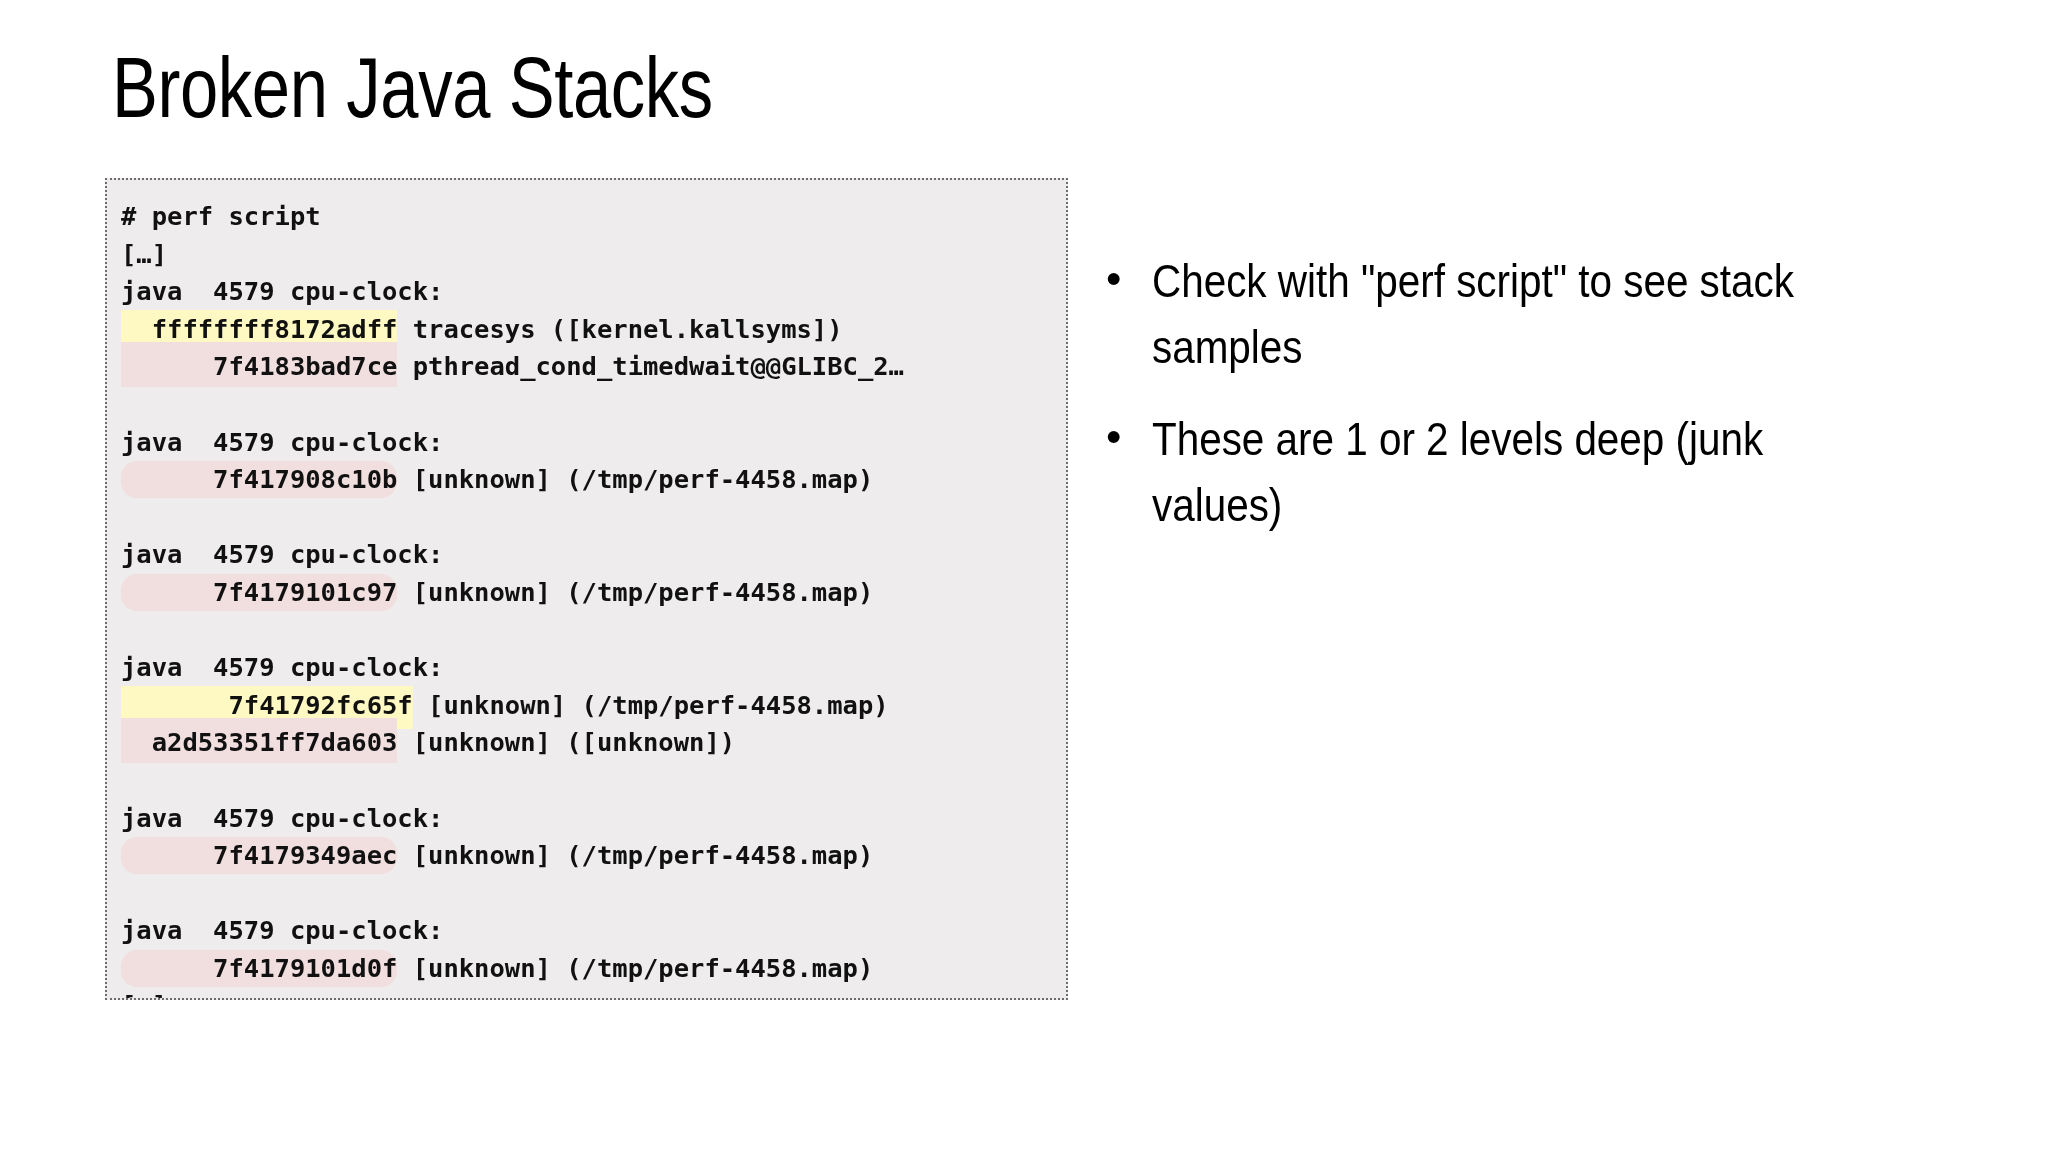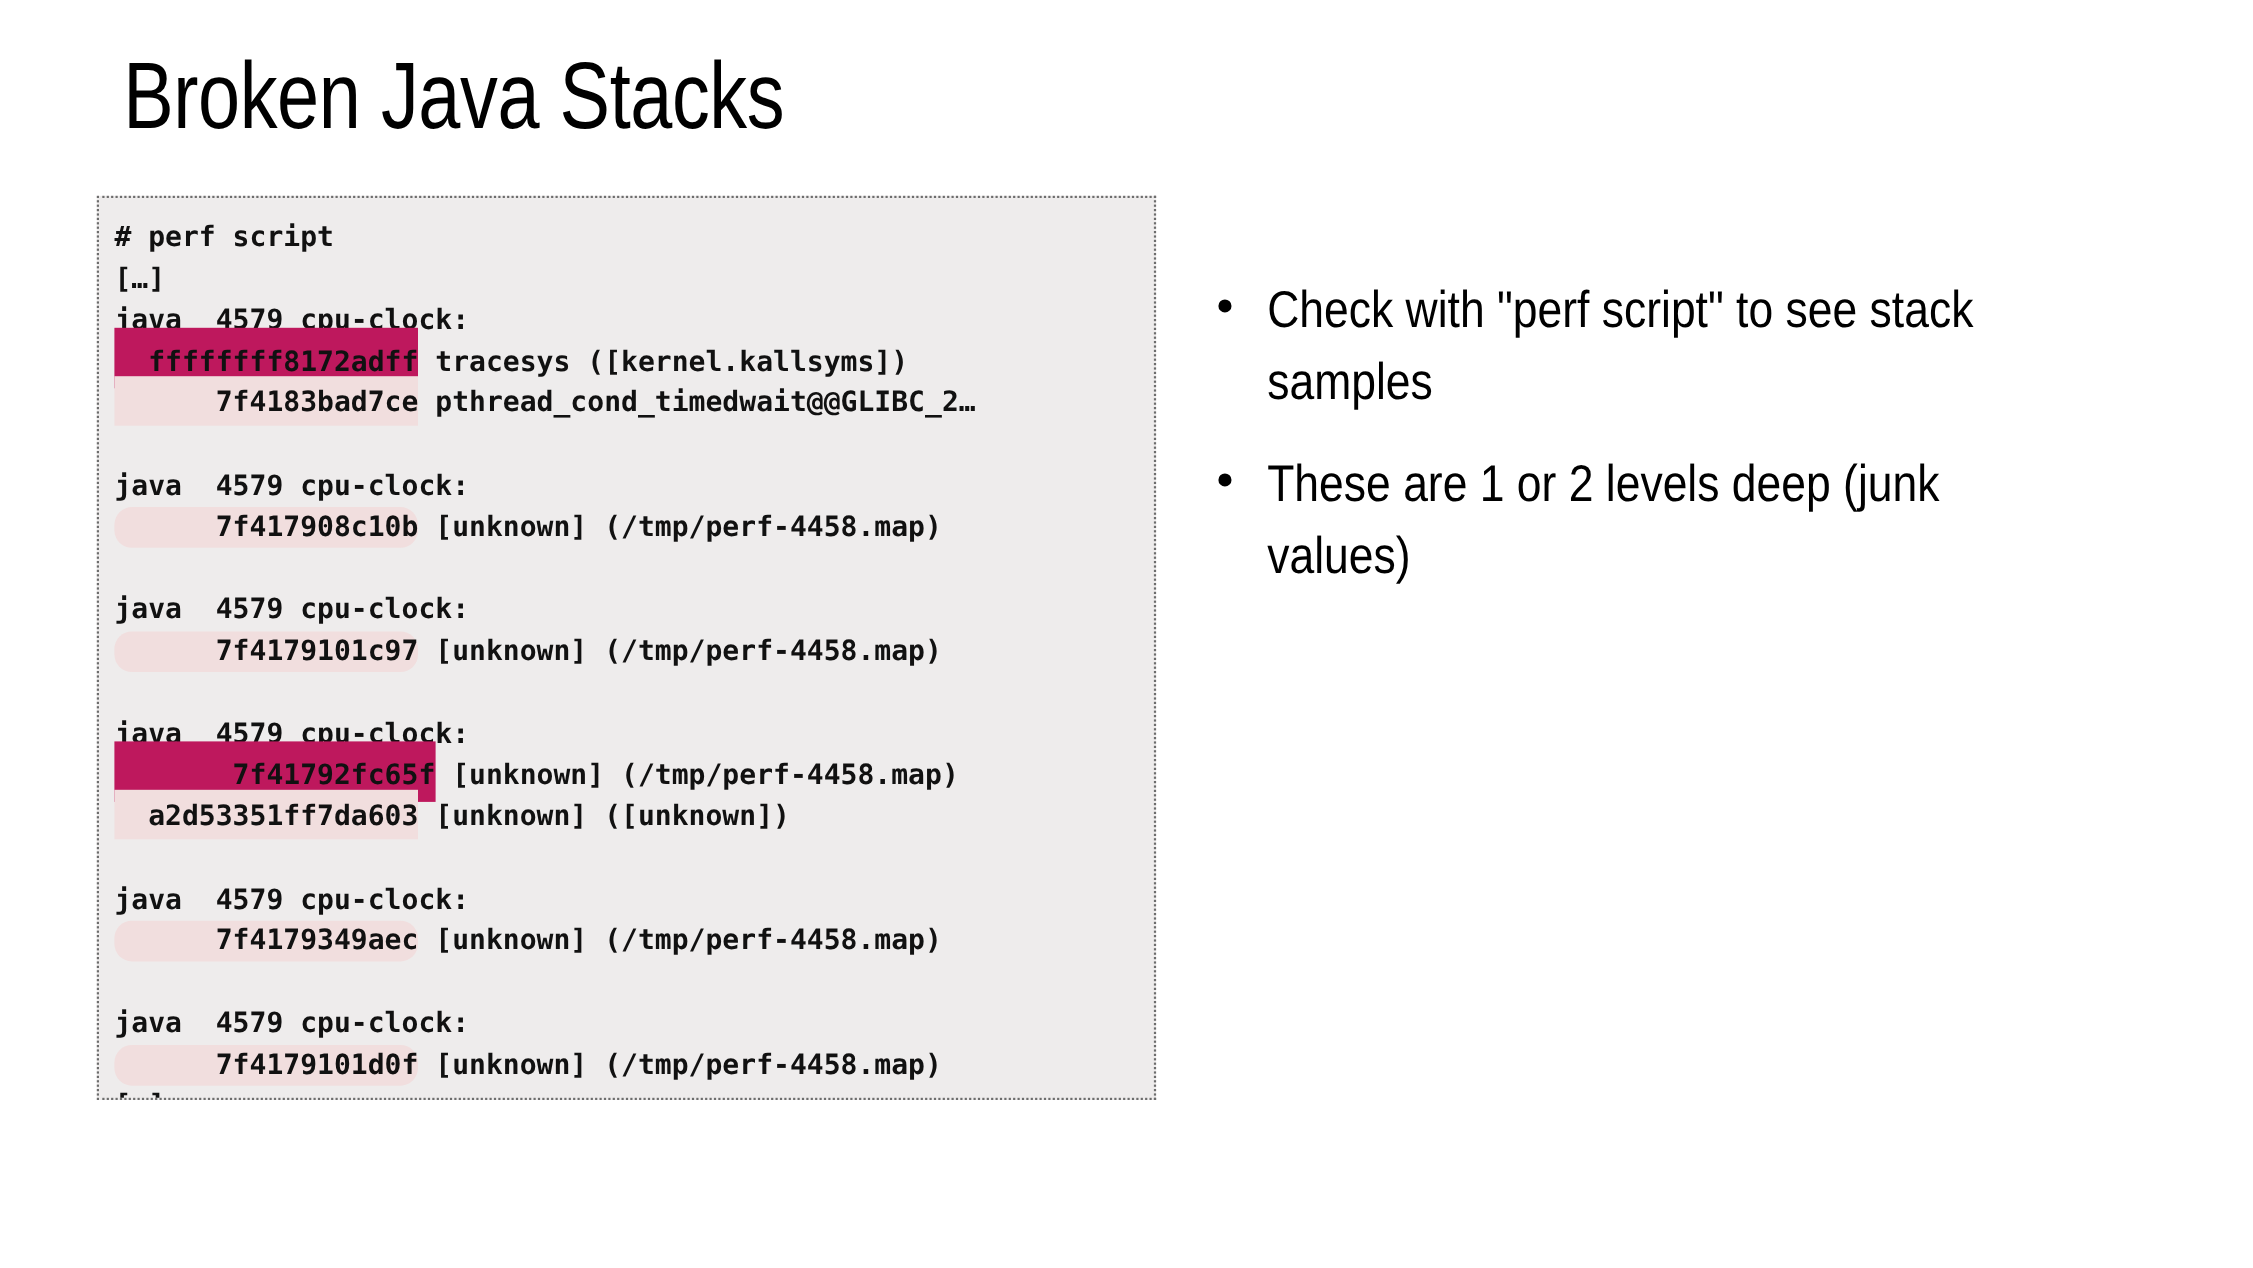--- a/index.html
+++ b/index.html
@@ -27,21 +27,21 @@
     color: #000000;
     letter-spacing: -0.5px;
     transform: scaleX(0.80);
     transform-origin: left top;
     white-space: nowrap;
   }
 
   
   #code-block {
     position: absolute;
-    left: 88px;
+    left: 105px;
     top: 178px;
     width: 963px;
     height: 822px;
     box-sizing: border-box;
     background: #eeecec;
     border: 2px dotted #6d6d6d;
     padding: 18px 0 0 0;
     overflow: hidden;
   }
   .code-lines {
@@ -60,21 +60,21 @@
   }
   .code-line.blank {
     height: 37.6px;
   }
   .hl {
     background: #f1dede;
     padding: 3px 0 4px 0;
     border-radius: 16px;
   }
   
-  .hl-top { background:#be185d; padding: 16px 0 9px 0; }
+  .hl-top { background:#fef9c3; padding: 4px 0 9px 0; }
   .hl-bot { background:#f1dede; padding: 9px 0 6px 0; }
 
   
   #bullets {
     position: absolute;
     left: 1100px;
     top: 248px;
     width: 880px;
   }
   .bullet-row {

